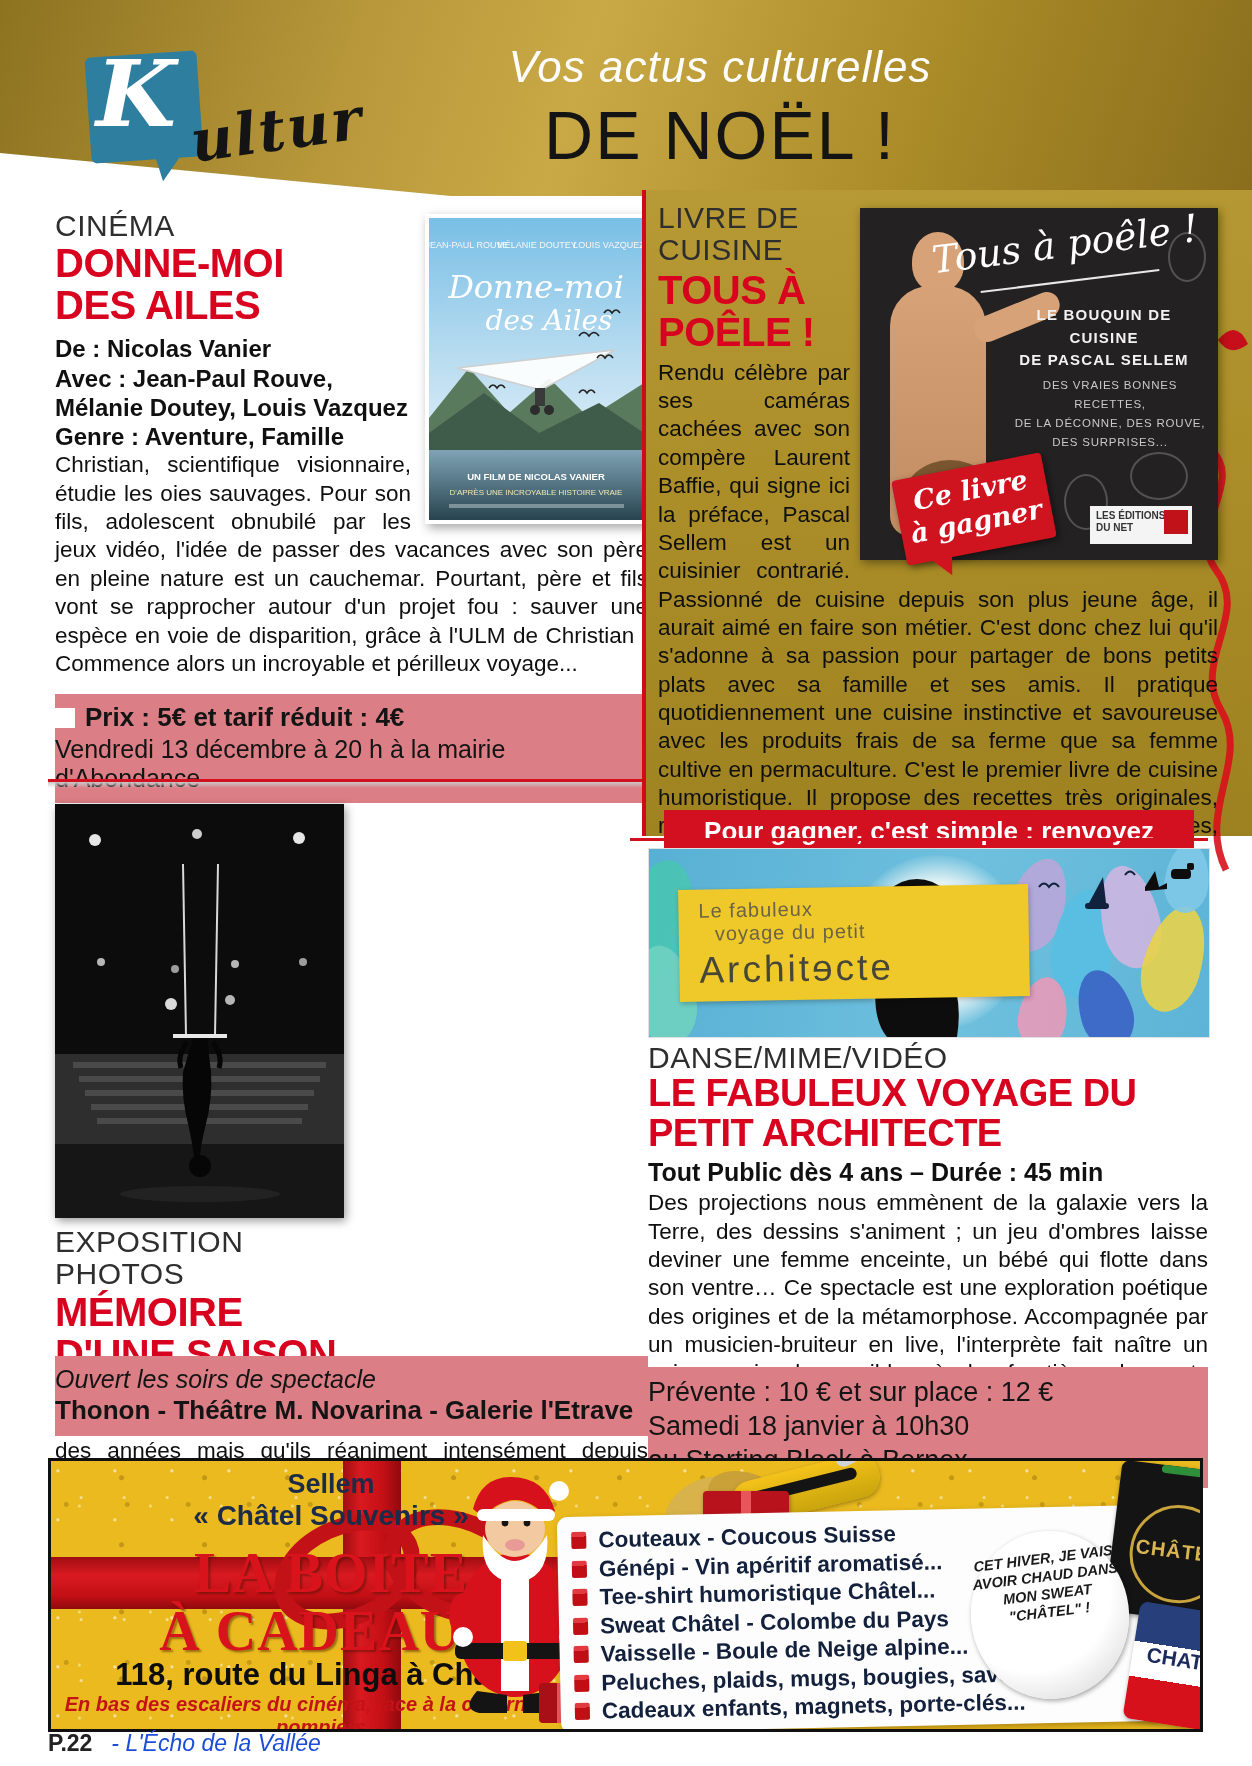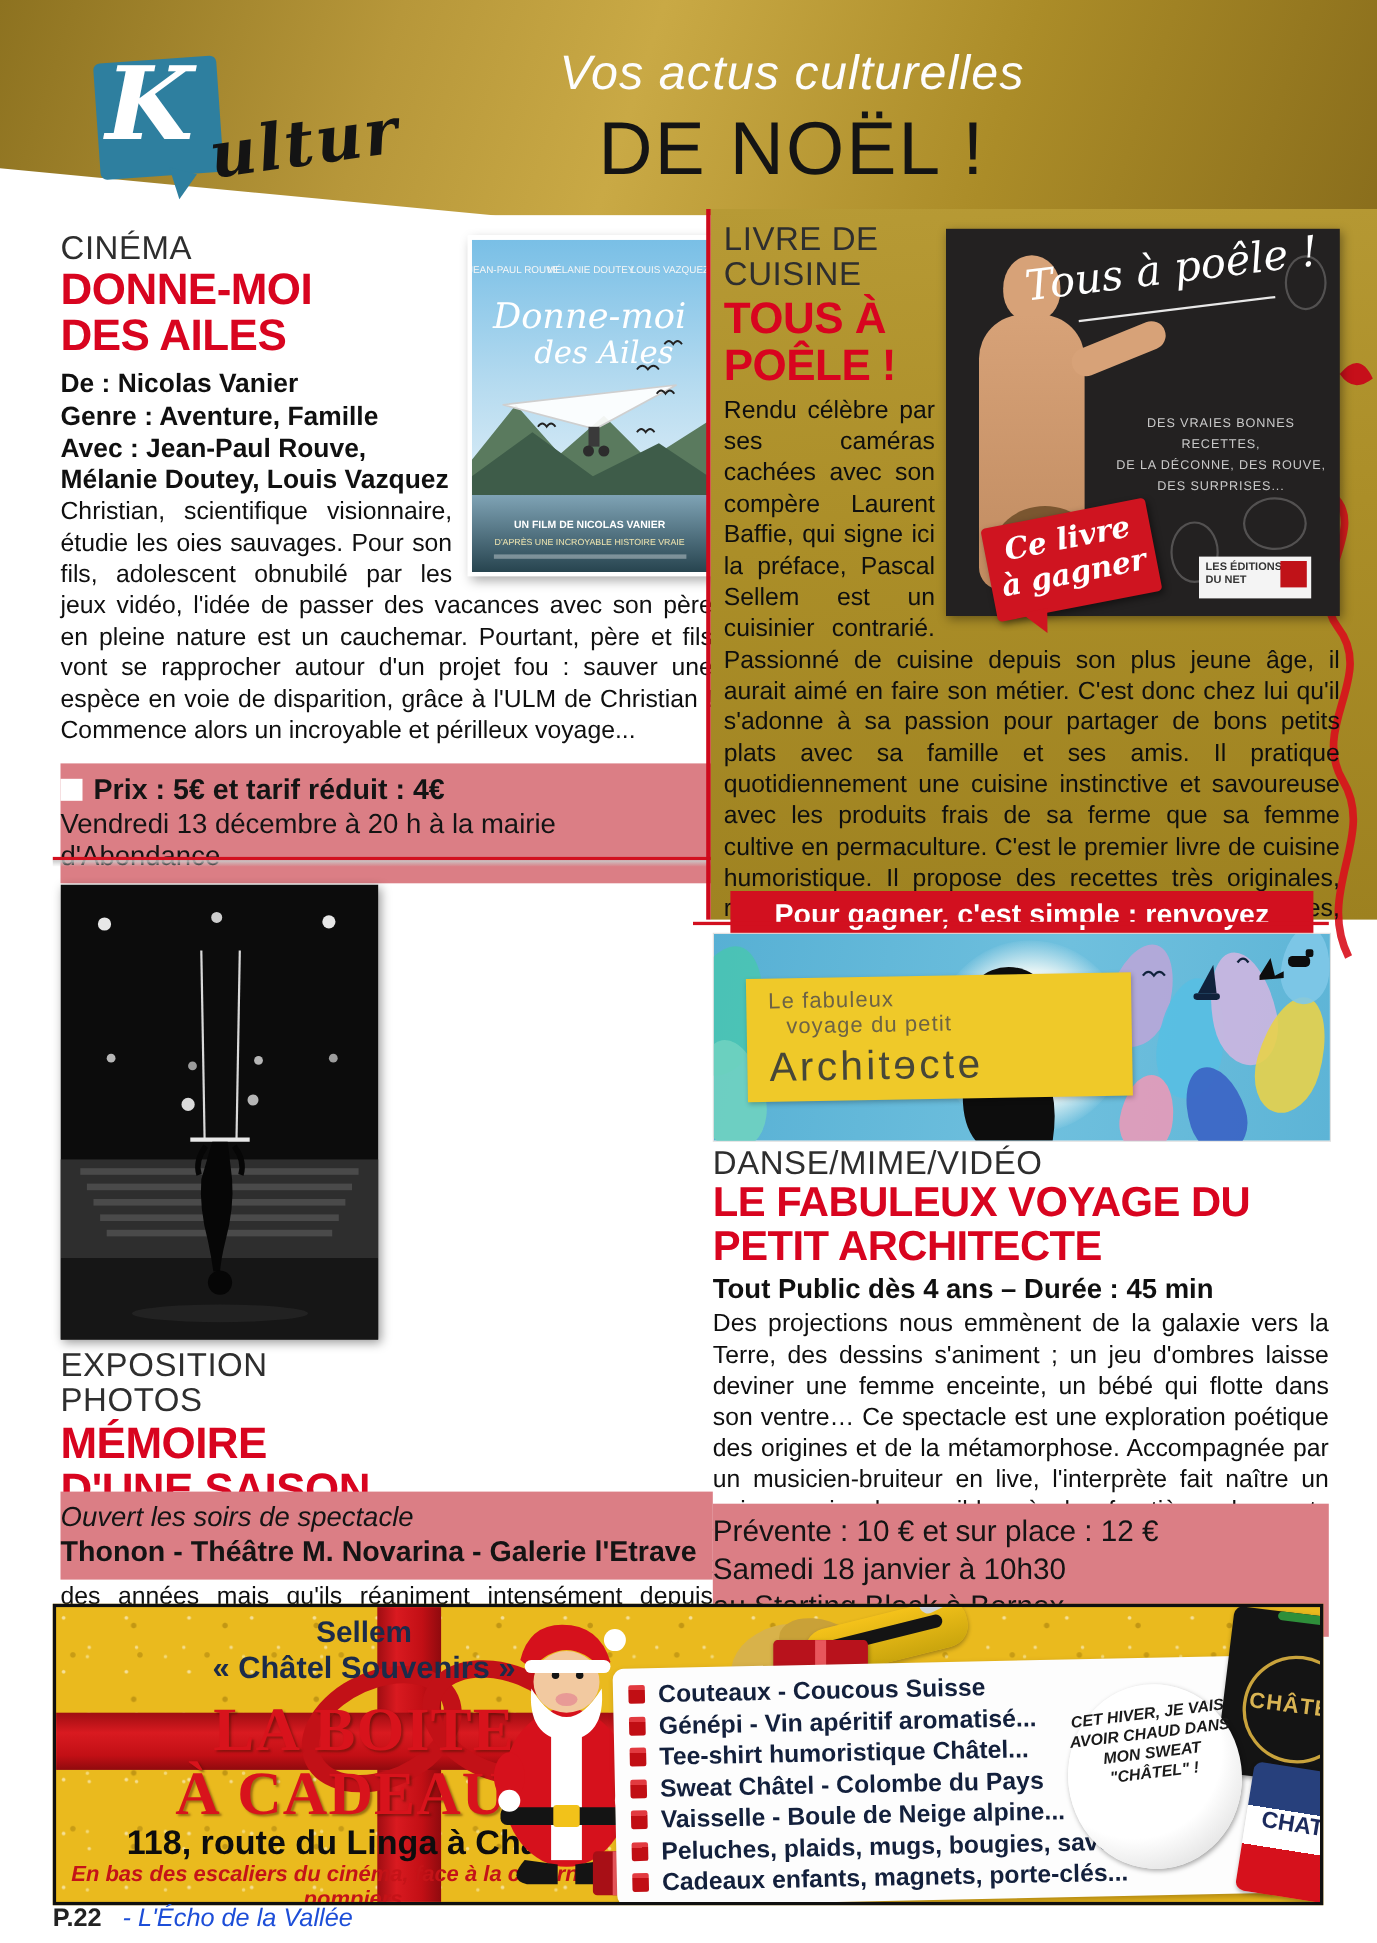--- a/index.html
+++ b/index.html
@@ -238,22 +238,22 @@
     </g>
     <text x="107" y="262" font-size="9.5" font-weight="bold" fill="#ffffff" text-anchor="middle">UN FILM DE NICOLAS VANIER</text>
     <text x="107" y="277" font-size="8" fill="#f0e6b0" text-anchor="middle">D'APRÈS UNE INCROYABLE HISTOIRE VRAIE</text>
     <rect x="20" y="286" width="175" height="4" fill="rgba(255,255,255,.35)"></rect>
   </svg>
   <div class="sec-label">CINÉMA</div>
   <div class="red-title">DONNE-MOI</div>
   <div class="red-title" style="margin-bottom:8px">DES AILES</div>
   <div class="credits">
     <div>De : Nicolas Vanier</div>
+    <div>Avec : Jean-Paul Rouve, Mélanie Doutey, Louis Vazquez</div>
     <div>Genre :  Aventure, Famille</div>
-    <div>Avec : Jean-Paul Rouve, Mélanie Doutey, Louis Vazquez</div>
   </div>
   <div class="body-text">Christian, scientifique visionnaire, étudie les oies sauvages. Pour son fils, adolescent obnubilé par les jeux vidéo, l'idée de passer des vacances avec son père en pleine nature est un cauchemar. Pourtant, père et fils vont se rapprocher autour d'un projet fou : sauver une espèce en voie de disparition, grâce à l'ULM de Christian ! Commence alors un incroyable et périlleux voyage...</div>
 </div>
 
 <div class="pink-box pink1">
   <div class="l1"><span class="wsq"></span><span>Prix : 5€ et tarif réduit : 4€</span></div>
   <div class="l2">Vendredi 13 décembre à 20 h à la mairie d'Abondance</div>
 </div>
 
 <div class="redline" style="left:48px;top:779px;width:600px;"></div>
@@ -268,20 +268,24 @@
     <div class="cover">
       <div class="man-head"></div>
       <div class="man-body"></div>
       <div class="man-arm"></div>
       <div class="pan"></div>
       <div class="doodle" style="right:30px;bottom:60px;width:54px;height:44px;"></div>
       <div class="doodle" style="right:110px;bottom:30px;width:40px;height:52px;"></div>
       <div class="doodle" style="right:12px;top:24px;width:34px;height:46px;"></div>
       <div class="scriptT">Tous à poêle !</div>
       <div class="underline"></div>
+      <div class="sub">
+        <span>LE BOUQUIN DE CUISINE</span><br>
+        <span>DE PASCAL SELLEM</span>
+      </div>
       <div class="chalk">
         <span>DES VRAIES BONNES RECETTES,</span><br>
         <span>DE LA DÉCONNE, DES ROUVE,</span><br>
         <span>DES SURPRISES...</span>
       </div>
       <div class="bubble">
         <span>Ce livre</span><br>
         <span>à gagner</span>
       </div>
       <div class="publisher">

